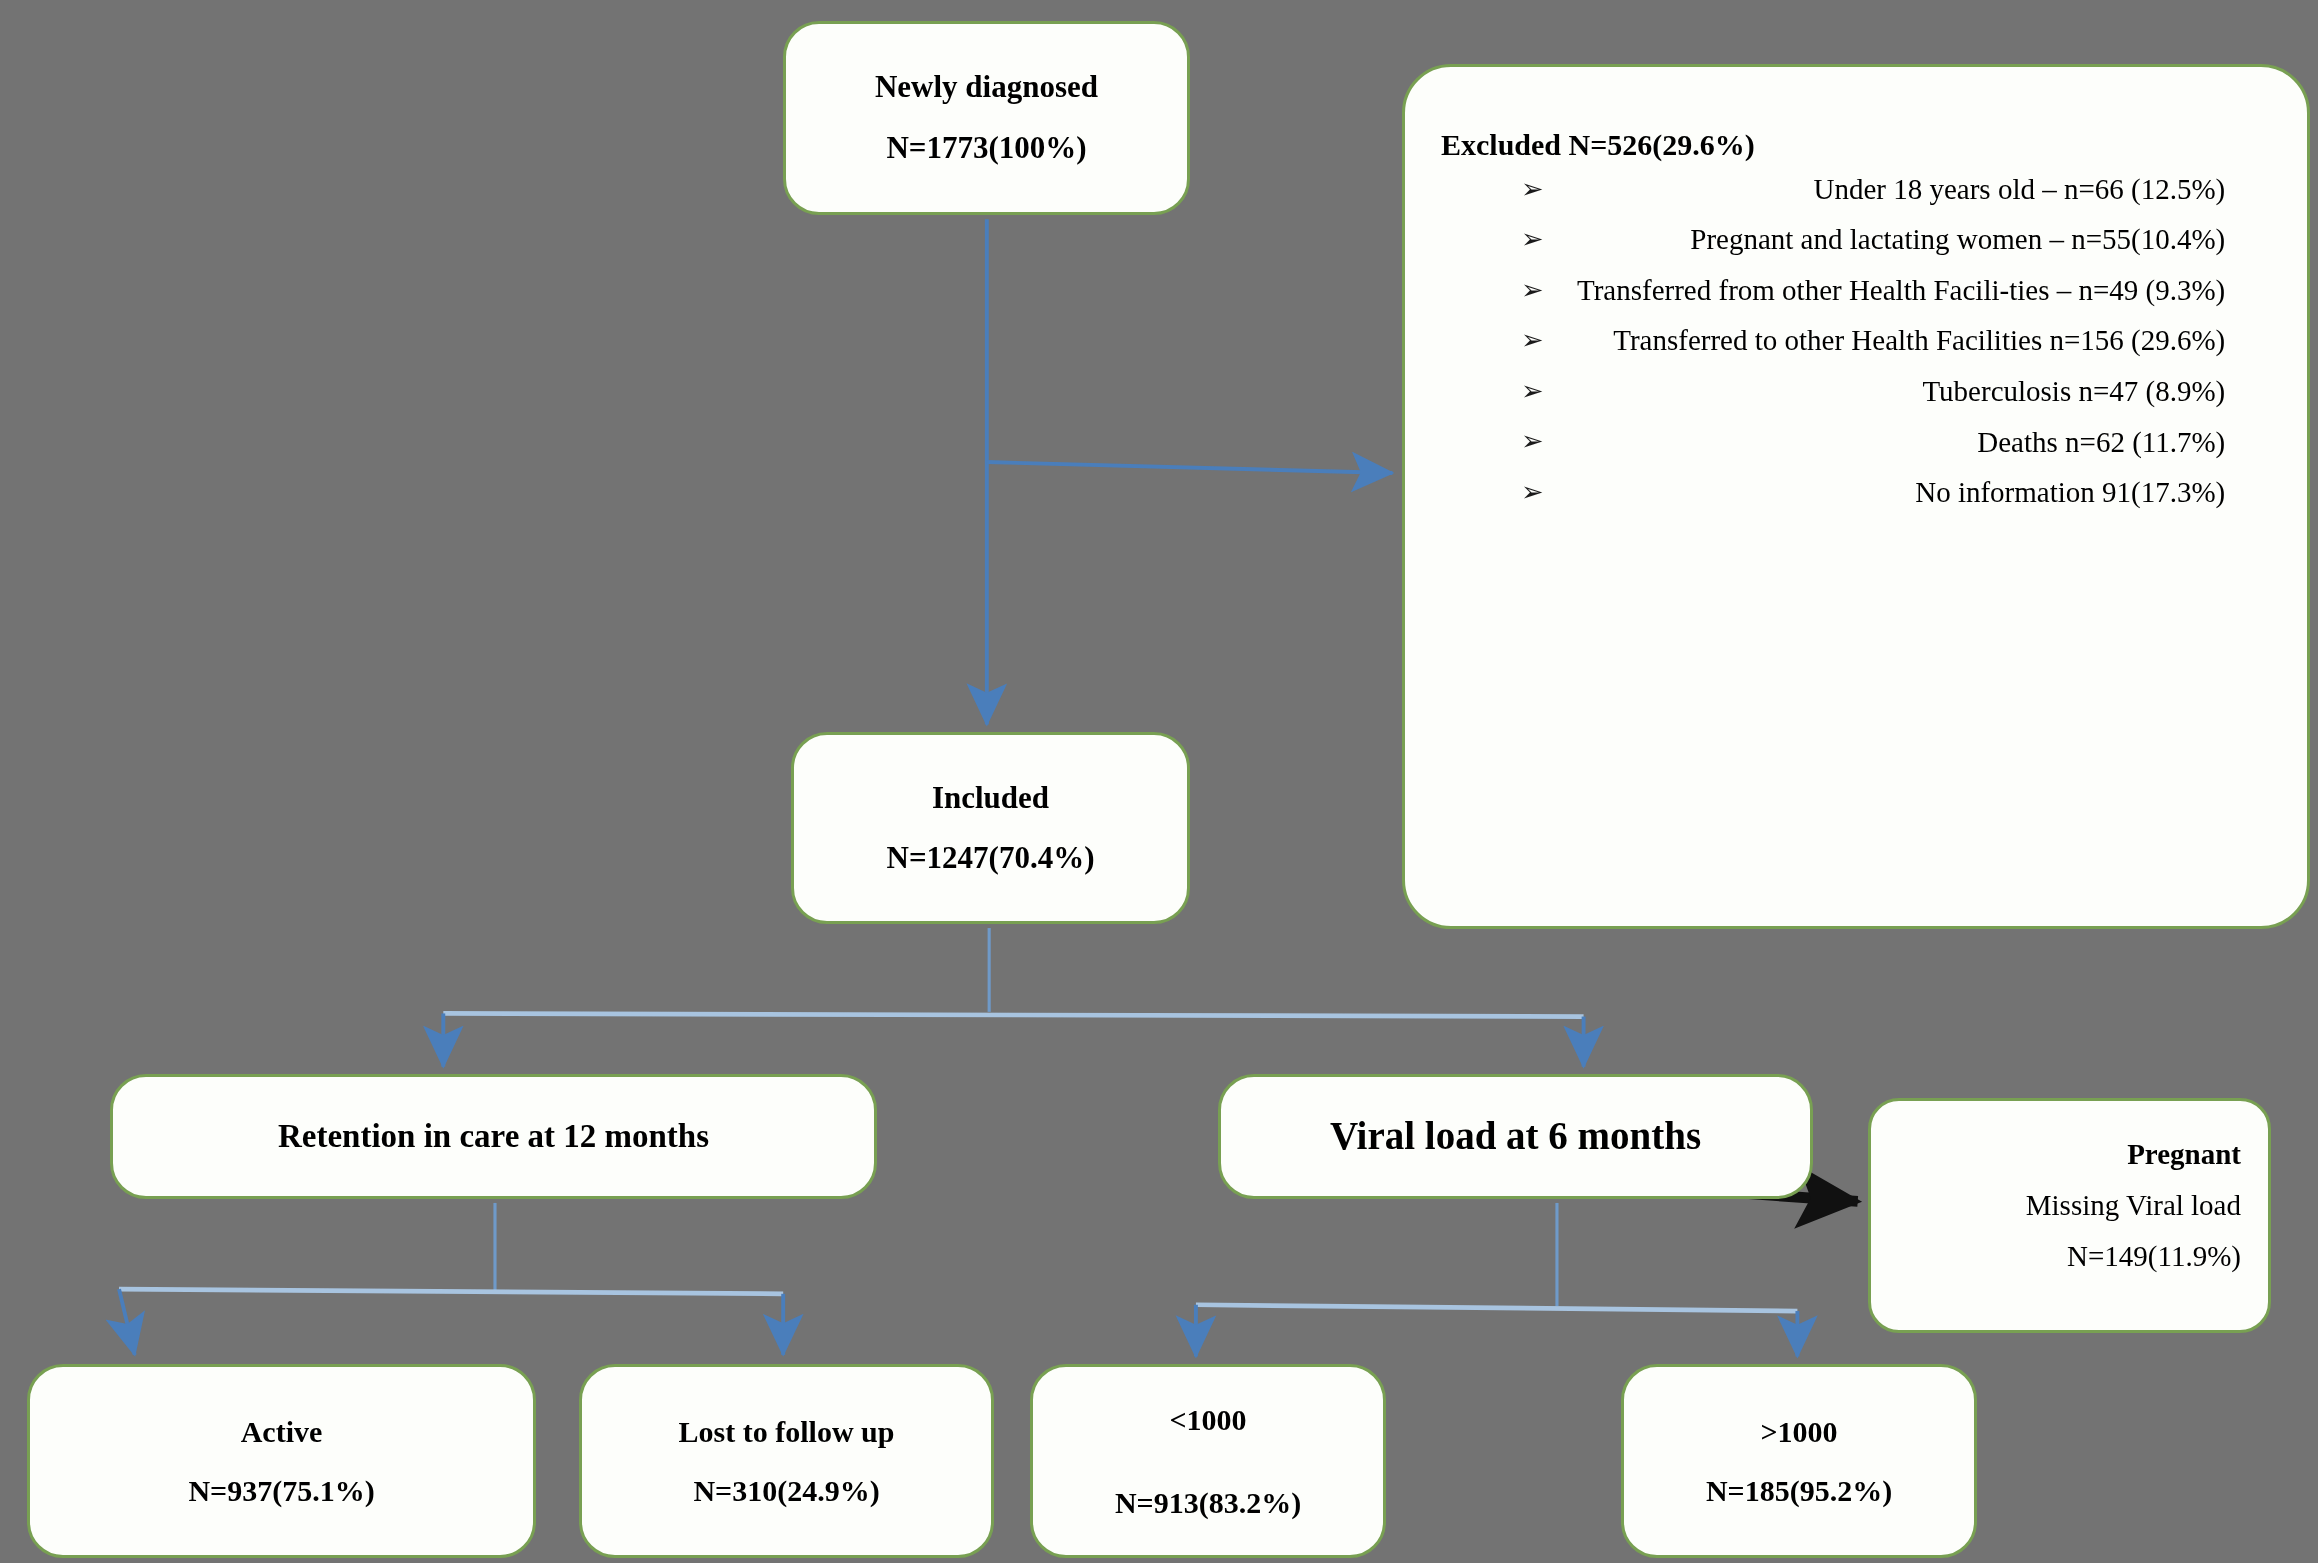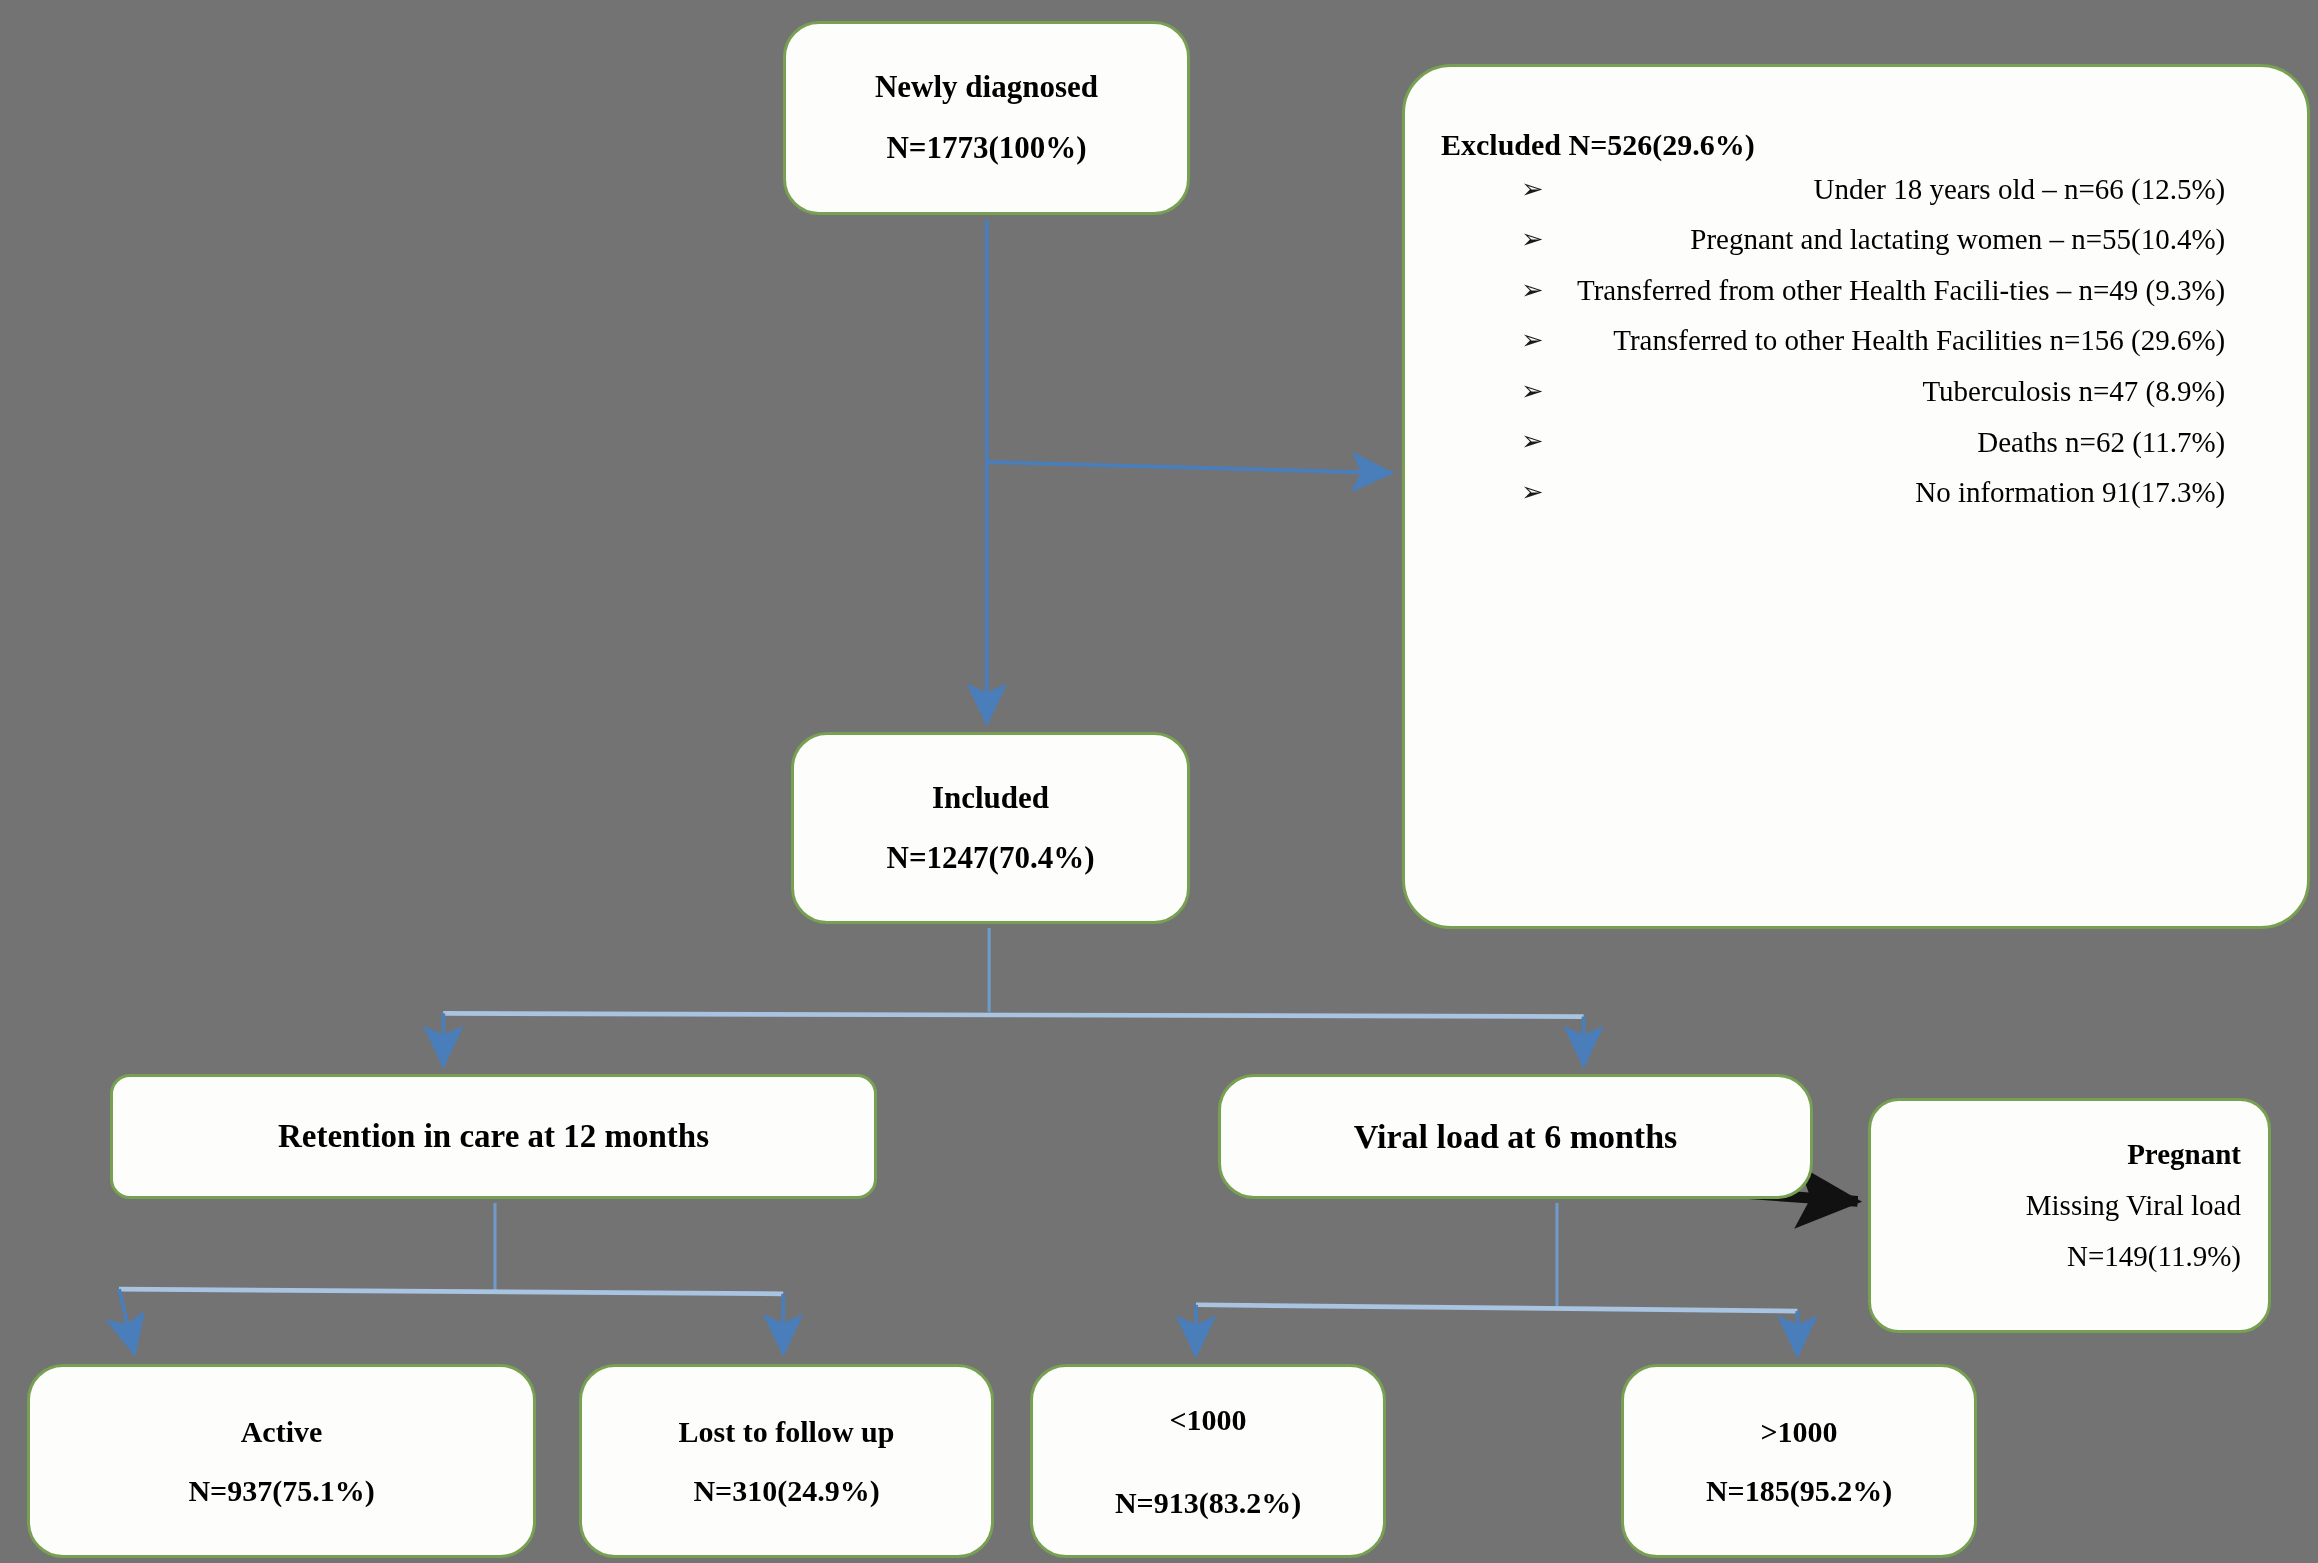--- a/index.html
+++ b/index.html
@@ -82,25 +82,24 @@
   #box-included {
     left: 791px; top: 732px; width: 399px; height: 192px;
     font-size: 31px;
   }
   #box-included .line1 { margin-bottom: 27px; }
 
   
   #box-retention {
     left: 110px; top: 1074px; width: 767px; height: 125px;
     font-size: 33px;
-    border-radius: 20px;
   }
   #box-viral-load {
     left: 1218px; top: 1074px; width: 595px; height: 125px;
-    font-size: 34px;
+    font-size: 39px;
     align-items: flex-end;
   }
   #box-excluded-vl {
     left: 1868px; top: 1098px; width: 403px; height: 235px;
     border-radius: 31px;
     padding: 0 27px;
     font-size: 29px;
     justify-content: center;
   }
   #box-excluded-vl .line1 { margin-bottom: 20.4px; }

